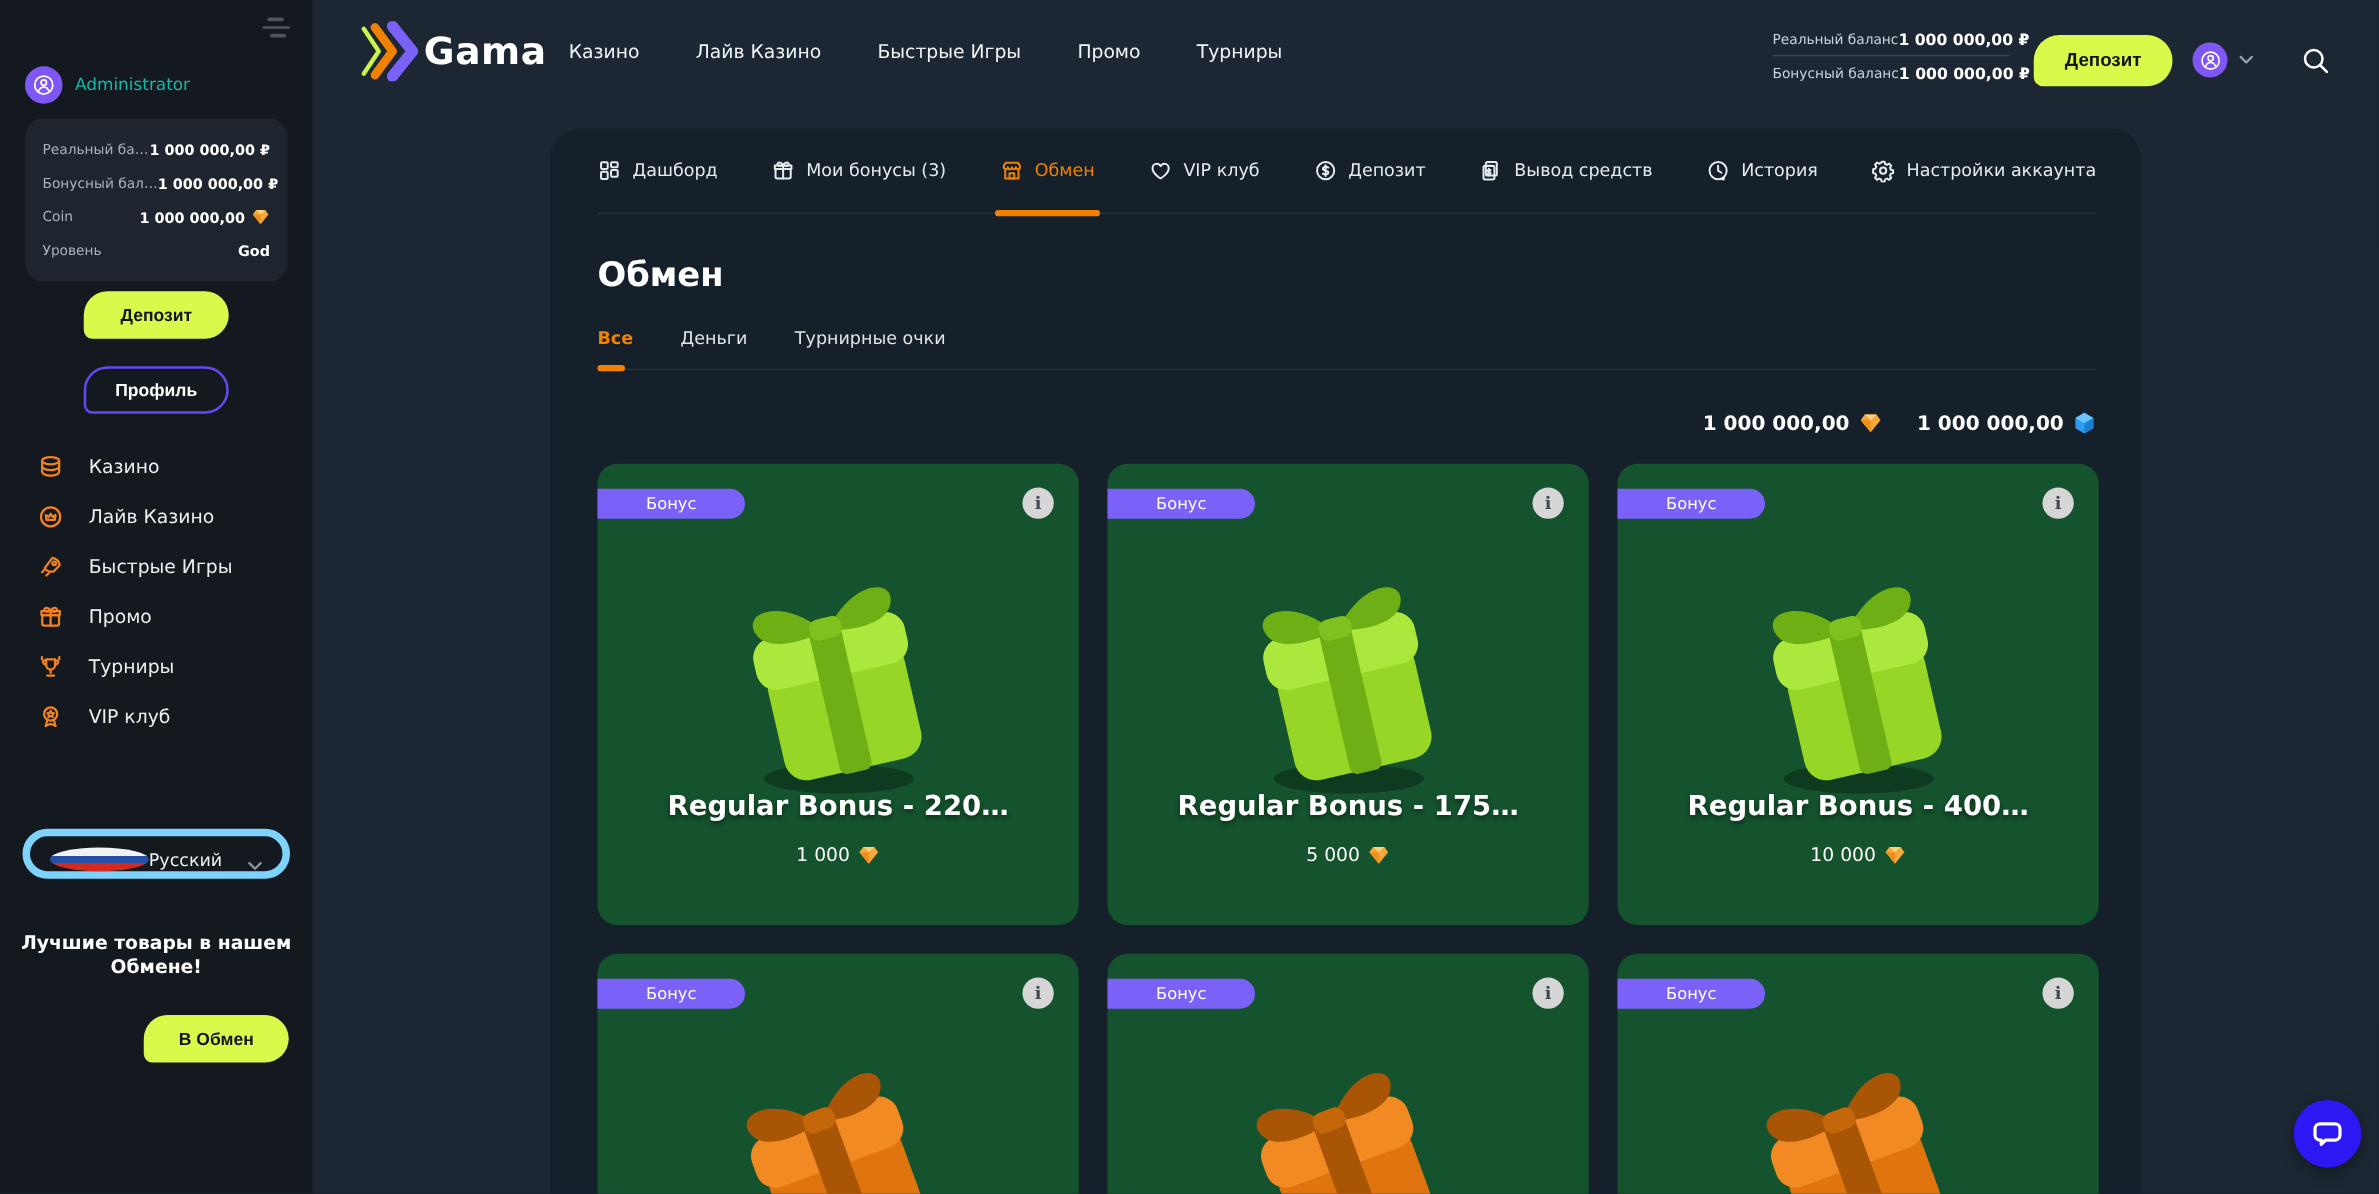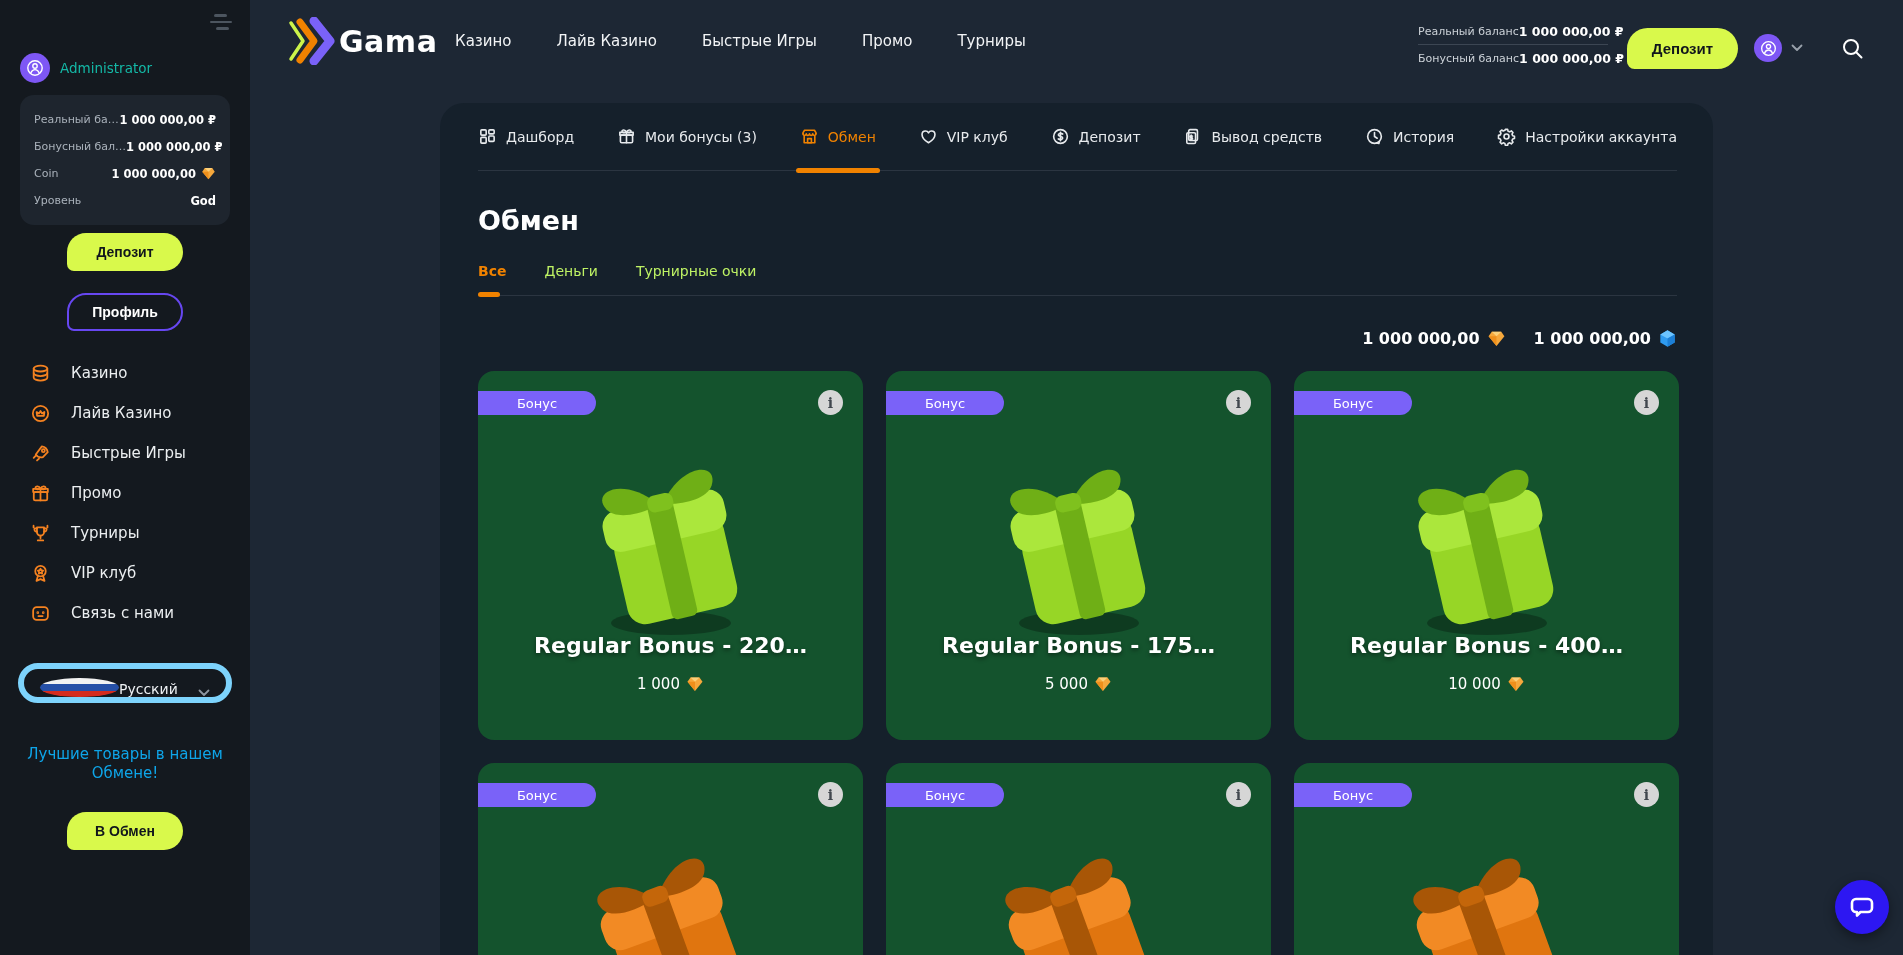--- a/index.html
+++ b/index.html
@@ -40,21 +40,21 @@
   .menu-item .mi { color:#f58220; width:21px; height:21px; }
   .menu-item span { font-size:15px; color:#eceff1; }
 
   .lang { position:absolute; left:18px; top:663px; width:214px; height:40px; border:6px solid #7dd3fc;
           border-radius:20px; display:flex; align-items:flex-end; padding:0 16px; cursor:pointer; }
   .flag { width:19px; height:19px; border-radius:50%; background:linear-gradient(#f2f2f2 34%, #2650a7 34% 67%, #d52b1e 67%); }
   .lang span { font-size:14px; color:#eef1f4; flex:1; }
   .lang .chev { color:#8d96a0; }
 
   .promo-title { position:absolute; left:10px; top:745px; width:230px; text-align:center;
-                 font-size:15px; font-weight:normal; line-height:19px; color:#0ea5e9; }
+                 font-size:15px; font-weight:bold; line-height:19px; color:#ffffff; }
   .sb-exchange { position:absolute; left:67px; top:812px; width:116px; height:38px; font-size:14px; }
 
   
   .topbar { position:absolute; left:250px; top:0; right:0; height:96px; }
   .logo { position:absolute; left:37px; top:17px; display:flex; align-items:center; gap:2px; cursor:pointer; }
   .logo-text { font-size:30px; font-weight:800; letter-spacing:.5px; color:#fff; }
   .nav { position:absolute; left:205px; top:0; height:82px; display:flex; align-items:center; gap:45px; }
   .nav span { font-size:15px; color:#f2f4f6; cursor:pointer; white-space:nowrap; }
 
   .tb-balances { position:absolute; left:1168px; top:20px; width:190px; }
@@ -77,21 +77,21 @@
   .tab { position:relative; display:flex; align-items:center; gap:9px; color:#e7eaed; font-size:14px; cursor:pointer; white-space:nowrap; height:68px; }
   .tab .ti { width:19px; height:19px; }
   .tab.active { color:#f08200; }
   .tab.active::after { content:""; position:absolute; left:-4px; right:-4px; bottom:-2px; height:5px;
                        background:#f08200; border-radius:4px; }
 
   .section-title { position:absolute; left:38px; top:102px; font-size:27px; font-weight:bold; color:#fff; }
 
   .filters { position:absolute; left:38px; top:160px; width:1199px; display:flex; gap:38px;
              border-bottom:1px solid #2b3541; padding-bottom:16px; }
-  .filter { position:relative; font-size:14px; color:#bef264; cursor:pointer; }
+  .filter { position:relative; font-size:14px; color:#e5e5e5; cursor:pointer; }
   .filter.active { color:#f08200; font-weight:bold; }
   .filter.active::after { content:""; position:absolute; left:0; width:22px; bottom:-18px; height:5px;
                           background:#f08200; border-radius:4px; }
 
   .ex-balances { position:absolute; right:36px; top:226px; display:flex; gap:28px; align-items:center; }
   .ex-bal { display:flex; align-items:center; gap:7px; font-size:16px; font-weight:bold; color:#fff; }
 
   .cards { position:absolute; left:38px; top:268px; width:1201px; display:grid;
            grid-template-columns:repeat(3,385px); gap:23px; }
   .card { position:relative; height:369px; background:#14532d; border-radius:16px; cursor:pointer; }
@@ -239,41 +239,32 @@
       <span>Турниры</span>
     </div>
     <div class="menu-item">
       <svg class="ico mi" viewBox="0 0 20 20">
           <circle cx="10" cy="7.8" r="5"></circle>
           <path d="M7.6 12.2L6.2 17l3.8-1.7 3.8 1.7-1.4-4.8"></path>
           <path d="M10 5.4l.8 1.5 1.7.3-1.2 1.2.3 1.7-1.6-.8-1.6.8.3-1.7-1.2-1.2 1.7-.3z"></path>
         </svg>
       <span>VIP клуб</span>
     </div>
-    <div class="menu-item">
-      <svg class="ico mi" viewBox="0 0 20 20">
-          <rect x="3" y="4" width="14" height="12" rx="3.4"></rect>
-          <circle cx="7.4" cy="9.2" r="0.4" fill="currentColor"></circle>
-          <circle cx="12.6" cy="9.2" r="0.4" fill="currentColor"></circle>
-          <path d="M8 12.4h4"></path>
-        </svg>
-      <span>Связь с нами</span>
-    </div>
   </nav>
 
   <div class="lang">
     <span class="flag"></span>
     <span>Русский</span>
     <svg class="chev" width="12" height="8">
         <use href="#chev-down"></use>
       </svg>
   </div>
 
   <div class="promo-title">Лучшие товары в нашем Обмене!</div>
-  <button class="btn btn-yellow sb-exchange" style="border:none;">В Обмен</button>
+  <button class="btn btn-yellow sb-exchange" style="border:none;margin-left:48px;">В Обмен</button>
 </aside>
 
 <header class="topbar">
   <div class="logo">
     <svg width="50" height="48" viewBox="0 0 50 48">
       <path d="M4 6l12 18L4 42" fill="none" stroke="#cdf44a" stroke-width="3.5" stroke-linecap="round" stroke-linejoin="round"></path>
       <path d="M13 5l14 19-14 19" fill="none" stroke="#f08200" stroke-width="7" stroke-linecap="round" stroke-linejoin="round"></path>
       <path d="M27 4l16 20-16 20" fill="none" stroke="#7a62f8" stroke-width="9" stroke-linecap="round" stroke-linejoin="round"></path>
     </svg>
     <span class="logo-text">Gama</span>

